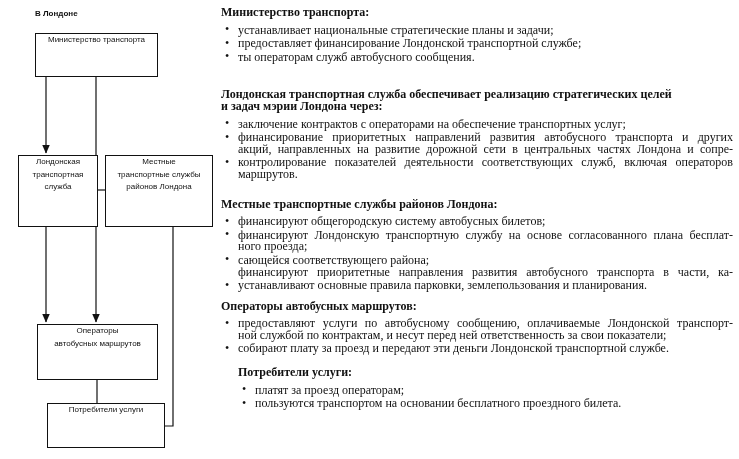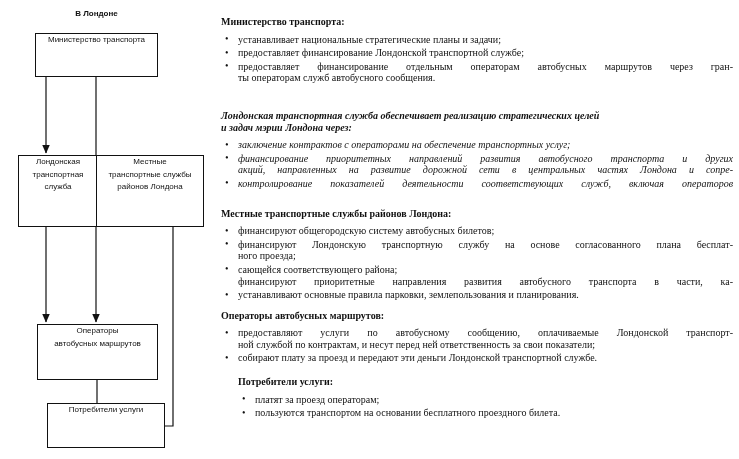--- a/index.html
+++ b/index.html
@@ -6,44 +6,44 @@
   html,body { background:#ffffff; }
   body {
     width:739px; height:459px; position:relative; overflow:hidden;
     color:#111; font-family:"Liberation Serif", serif;
   }
   
   .diagram { position:absolute; left:0; top:0; width:220px; height:459px; }
   .dg-title {
     position:absolute; left:35px; top:8px; width:123px;
     font:bold 8px "Liberation Sans", sans-serif; line-height:12px;
-    text-align:center; white-space:nowrap;
+    text-align:left; white-space:nowrap;
   }
   .arrows { position:absolute; left:0; top:0; pointer-events:none; }
   .arrows line, .arrows polyline { stroke:#111; stroke-width:1.2; fill:none; }
   .node {
     position:absolute; border:1px solid #111; background:#fff;
     display:flex; flex-direction:column; align-items:center; justify-content:flex-start;
     font:8px "Liberation Sans", sans-serif; line-height:12.5px; text-align:center;
   }
   .nl { white-space:nowrap; }
   
   .content {
-    position:absolute; left:221px; top:9px; width:512px;
-    font-size:10px; line-height:11.6px;
+    position:absolute; left:221px; top:0; width:512px;
+    font-size:12px; line-height:11.6px;
   }
   .sec .shead { font-weight:bold; }
   .hl { white-space:nowrap; }
   .bullets { margin-top:6px; }
   .bullet { position:relative; padding-left:17px; margin-bottom:2px; }
   .dot { position:absolute; left:4px; top:-0.5px; }
   .bl.full { text-align:justify; text-align-last:justify; }
   .bl.last { text-align:left; text-align-last:left; }
   .mt-s1 { margin-top:7px; }
-  .mt-s2 { margin-top:26px;font-style:italic; }
+  .mt-s2 { margin-top:26px; }
   .mt-s3 { margin-top:18px; }
   .mt-s4 { margin-top:9px; }
   .mt-s5 { margin-top:12px;margin-left:17px; }
 </style>
 </head>
 <body>
 
 <div class="diagram">
   <div class="dg-title">В Лондоне</div>
 
@@ -64,21 +64,21 @@
   <div class="node" style="left:35px;top:33px;width:123px;height:44px">
     <div class="nl">Министерство транспорта</div>
   </div>
 
   <div class="node" style="left:18px;top:155px;width:80px;height:72px">
     <div class="nl">Лондонская</div>
     <div class="nl">транспортная</div>
     <div class="nl">служба</div>
   </div>
 
-  <div class="node" style="left:96px;top:155px;width:108px;height:72px">
+  <div class="node" style="left:105px;top:155px;width:108px;height:72px">
     <div class="nl">Местные</div>
     <div class="nl">транспортные службы</div>
     <div class="nl">районов Лондона</div>
   </div>
 
   <div class="node" style="left:37px;top:324px;width:121px;height:56px">
     <div class="nl">Операторы</div>
     <div class="nl">автобусных маршрутов</div>
   </div>
 
@@ -97,21 +97,20 @@
       <div class="bullet">
         <span class="dot">•</span>
         <div class="bl last">устанавливает национальные стратегические планы и задачи;</div>
       </div>
       <div class="bullet">
         <span class="dot">•</span>
         <div class="bl last">предоставляет финансирование Лондонской транспортной службе;</div>
       </div>
       <div class="bullet">
         <span class="dot">•</span>
-        <div class="bl full">предоставляет финансирование отдельным операторам автобусных маршрутов через гран-</div>
         <div class="bl last">ты операторам служб автобусного сообщения.</div>
       </div>
     </div>
   </section>
 
   <section class="sec mt-s2">
     <div class="shead">
       <div class="hl">Лондонская транспортная служба обеспечивает реализацию стратегических целей</div>
       <div class="hl">и задач мэрии Лондона через:</div>
     </div>
@@ -121,20 +120,21 @@
         <div class="bl last">заключение контрактов с операторами на обеспечение транспортных услуг;</div>
       </div>
       <div class="bullet">
         <span class="dot">•</span>
         <div class="bl full">финансирование приоритетных направлений развития автобусного транспорта и других</div>
         <div class="bl full">акций, направленных на развитие дорожной сети в центральных частях Лондона и сопре-</div>
       </div>
       <div class="bullet">
         <span class="dot">•</span>
         <div class="bl full">контролирование показателей деятельности соответствующих служб, включая операторов</div>
+        <div class="bl last">маршрутов.</div>
       </div>
     </div>
   </section>
 
   <section class="sec mt-s3">
     <div class="shead">
       <div class="hl">Местные транспортные службы районов Лондона:</div>
     </div>
     <div class="bullets">
       <div class="bullet">

